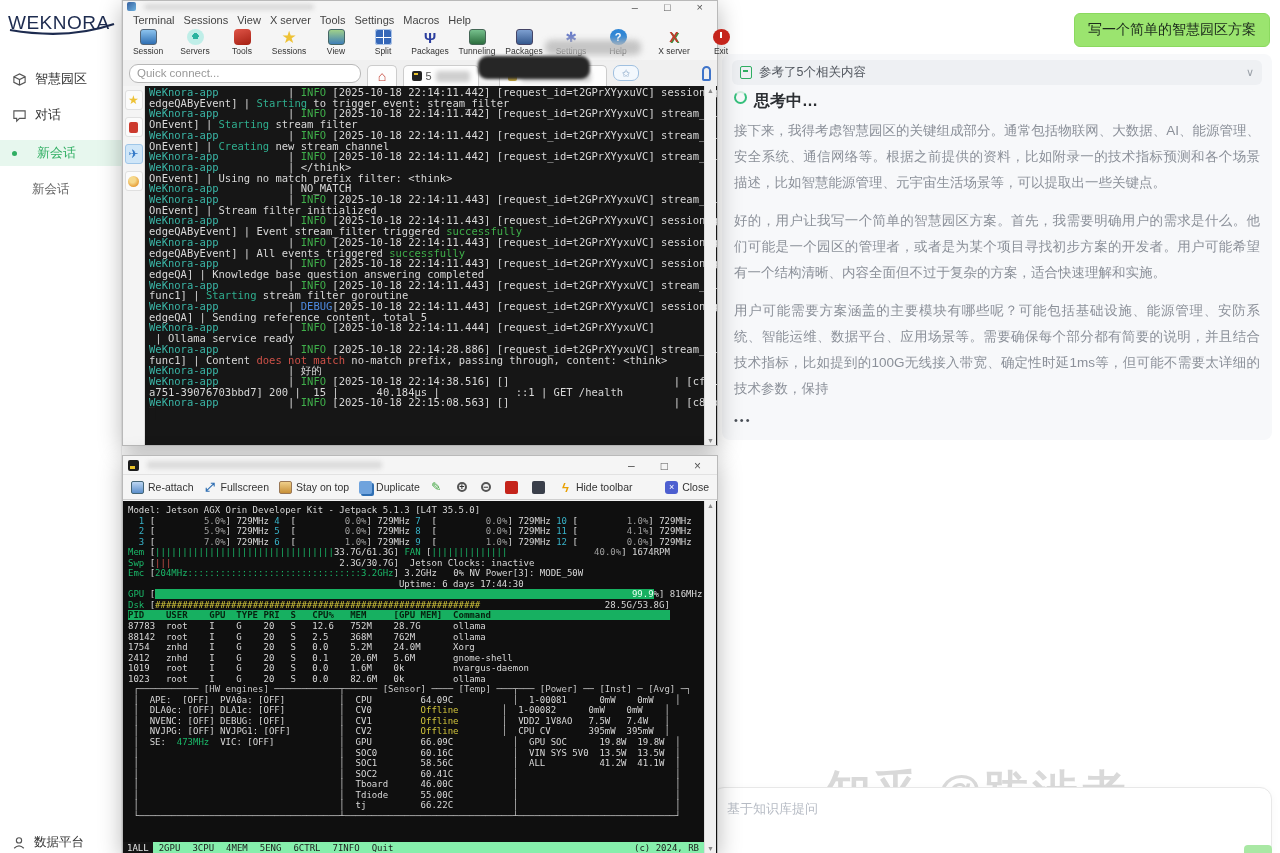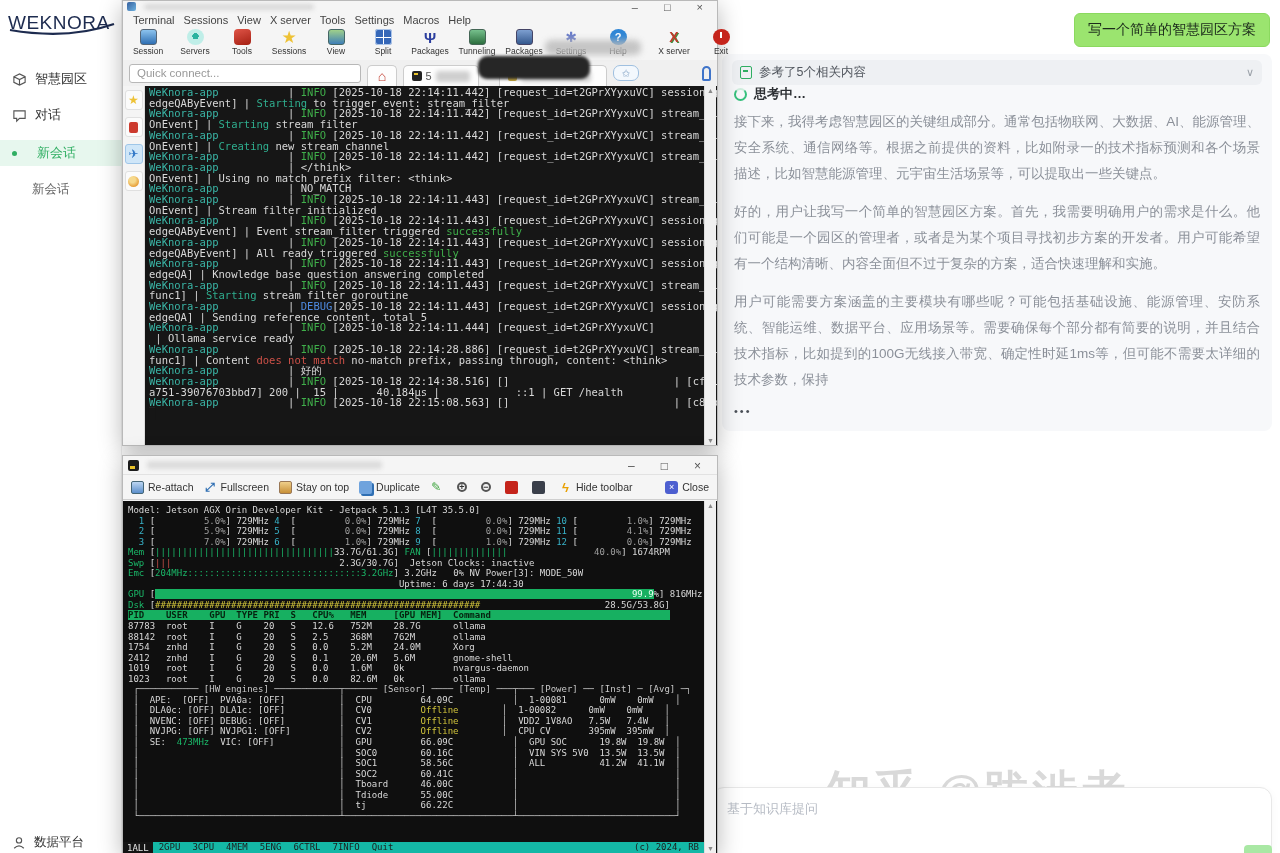--- a/index.html
+++ b/index.html
@@ -23,21 +23,21 @@
 
   
   #bubble{right:10px;top:13px;background:#9be46f;border:1px solid #8bd95f;border-radius:6px;
     padding:7px 13px;font-size:14px;color:#1c2b1c}
   #msgcard{left:722px;top:54px;width:550px;min-height:240px;background:#f7f8fa;border-radius:8px;padding:6px 10px}
   #refrow{display:flex;align-items:center;gap:7px;background:#eef0f3;border-radius:6px;
     padding:4px 8px;font-size:12.5px;color:#51565e}
   #refrow .spring{flex:1}
   .doc-ic{width:12px;height:13px;border:1.5px solid #2fae62;border-radius:2px;position:relative}
   .doc-ic:after{content:"";position:absolute;left:2px;top:3px;width:5px;height:1.5px;background:#2fae62}
-  #thinkrow{display:flex;align-items:center;gap:7px;margin:0 2px 6px;font-size:13px;color:#2c2f33;font-weight:700}
+  #thinkrow{display:flex;align-items:flex-start;gap:7px;margin:6px 2px 6px;font-size:16px;color:#2c2f33;font-weight:700}
   .spin-ic{width:13px;height:13px;border-radius:50%;border:2px solid #35c07c;border-top-color:#cfeede}
   .think-p{font-size:13.5px;line-height:26px;color:#8b9099;margin:0 2px 12px;text-align:justify}
   #dots{font-size:11px;color:#4a4f57;letter-spacing:2px;margin:2px 2px 8px}
   #watermark{left:826px;top:762px;width:450px;font-size:45px;font-weight:600;color:#d9d9d9;letter-spacing:3px}
   #inputcard{left:712px;top:787px;width:560px;height:70px;background:#fff;border:1px solid #e8e8e8;
     border-radius:12px;box-shadow:0 2px 8px rgba(0,0,0,.04);padding:12px 14px;font-size:13px;color:#b6bbc4}
   #sendbtn{right:8px;top:845px;width:28px;height:12px;background:#a9e8a4;border-radius:4px}
 
   
   .win{background:#f2f2f2;border:1px solid #b9b9b9;box-shadow:0 6px 22px rgba(0,0,0,.28)}
@@ -66,21 +66,21 @@
     background-position:center,center;background-repeat:no-repeat}
   .ic-multiexec{color:#2b3e9e;font-size:15px}
   .ic-tunnel{background:linear-gradient(#76c08c,#2c6e3e);border:1px solid #465}
   .ic-pack{background:linear-gradient(#7d9fd0,#35598e);border:1px solid #446}
   .ic-set{color:#6a7dc9;font-size:14px}
   .ic-help{background:#2f86d6;border-radius:50%;font-size:11px}
   .ic-x{color:#c03a2a;font-size:14px;text-shadow:1px 1px 0 #3f8f3f}
   .ic-exit{background:#c5241b;border-radius:50%}
   .ic-exit:after{content:"";position:absolute;left:7px;top:3px;width:2px;height:6px;background:#fff}
   #w1quick{height:26px;background:#f0f0f0;display:flex;align-items:center;padding:0 6px;gap:6px}
-  #quickbox{width:232px;height:19px;background:#fff;border:1px solid #b8b8b8;border-radius:3px;
+  #quickbox{width:232px;height:19px;background:#fff;border:1px solid #b8b8b8;border-radius:9px;
     font-size:11.5px;color:#999;padding:2px 7px}
   .tab{height:21px;background:#fdfdfd;border:1px solid #ccc;border-bottom:none;border-radius:5px 5px 0 0;
     display:flex;align-items:center;gap:4px;padding:0 8px;font-size:11px;color:#555;align-self:flex-end}
   .tab .mini{width:10px;height:10px;background:#222;border-radius:2px;position:relative}
   .tab .mini:after{content:"";position:absolute;left:2px;top:2px;width:4px;height:2px;background:#e8c22a}
   #tabsmudge{left:478px;top:56px;width:112px;height:23px;background:#262626;border-radius:9px;filter:blur(1.5px)}
   #toolsmudge{left:545px;top:40px;width:96px;height:15px;background:#b9b9b9;border-radius:6px;filter:blur(3px);opacity:.8}
   .tabblur{height:11px;background:#cfcfcf}
   #newtabbtn{width:26px;height:16px;border:1px solid #9fc0e0;border-radius:7px;background:#f3f8fd;
     color:#7a9cc0;font-size:10px;display:flex;align-items:center;justify-content:center;align-self:center}
@@ -128,22 +128,22 @@
   .i-bolt{color:#e8a000;font-size:13px;font-weight:700}
   #w2close{margin-left:auto;display:flex;align-items:center;gap:4px}
   #w2close .xbox{width:13px;height:13px;background:#4d5fd0;border-radius:3px;color:#fff;font-size:9px;
     display:flex;align-items:center;justify-content:center}
   #term2{position:absolute;left:0;top:45px;width:594px;height:352px;background:#0f0f0f;overflow:hidden}
   #t2pre{padding:4px 0 0 5px;font-family:"DejaVu Sans Mono",monospace;font-size:9px;line-height:10.55px;color:#d8d8d8}
   .sg-W{color:#d8d8d8}.sg-G{color:#1ab768}.sg-C{color:#38b2c8}.sg-Y{color:#cfc23a}
   .sg-R{color:#c85048}.sg-DIM{color:#9f9f9f}.sg-BR{color:#c8c8c8}
   .sg-HDR{background:#17b061;color:#06230f;font-weight:700}
   .sg-GB{background:#17b061;color:#eafff2}
-  #t2bar{position:absolute;left:0;bottom:0;width:582px;height:11px;background:#14b8a6;display:flex;
-    align-items:flex-start;font-family:"DejaVu Sans Mono",monospace;font-size:9px;color:#1c1c1c;gap:0}
+  #t2bar{position:absolute;left:0;bottom:0;width:582px;height:11px;background:#86efac;display:flex;
+    align-items:flex-end;font-family:"DejaVu Sans Mono",monospace;font-size:9px;color:#1c1c1c;gap:0}
   #t2bar .sel{background:#141414;color:#e6e6e6;padding:0 4px;height:11px;display:flex;align-items:center}
   #t2bar .mi{padding:0 6px}
   #t2bar .cr{margin-left:auto;padding-right:6px}
 </style>
 </head>
 <body>
 
 <div id="stage">
 
   <div id="sidebar" class="abs">
@@ -370,21 +370,21 @@
           <div class="tl"><span class="sg-w">OnEvent] | </span><span class="sg-a">Creating</span><span class="sg-w"> new stream channel</span></div>
           <div class="tl"><span class="sg-c">WeKnora-app</span><span class="sg-w">           | </span><span class="sg-i">INFO</span><span class="sg-w"> [2025-10-18 22:14:11.442] [request_id=t2GPrXYyxuVC] stream_filter.go:43[</span></div>
           <div class="tl"><span class="sg-c">WeKnora-app</span><span class="sg-w">           | &lt;/think&gt;</span></div>
           <div class="tl"><span class="sg-w">OnEvent] | Using no match prefix filter: &lt;think&gt;</span></div>
           <div class="tl"><span class="sg-c">WeKnora-app</span><span class="sg-w">           | NO_MATCH</span></div>
           <div class="tl"><span class="sg-c">WeKnora-app</span><span class="sg-w">           | </span><span class="sg-i">INFO</span><span class="sg-w"> [2025-10-18 22:14:11.443] [request_id=t2GPrXYyxuVC] stream_filter.go:82[</span></div>
           <div class="tl"><span class="sg-w">OnEvent] | Stream filter initialized</span></div>
           <div class="tl"><span class="sg-c">WeKnora-app</span><span class="sg-w">           | </span><span class="sg-i">INFO</span><span class="sg-w"> [2025-10-18 22:14:11.443] [request_id=t2GPrXYyxuVC] session.go:425[Knowl</span></div>
           <div class="tl"><span class="sg-w">edgeQAByEvent] | Event stream_filter triggered </span><span class="sg-g">successfully</span></div>
           <div class="tl"><span class="sg-c">WeKnora-app</span><span class="sg-w">           | </span><span class="sg-i">INFO</span><span class="sg-w"> [2025-10-18 22:14:11.443] [request_id=t2GPrXYyxuVC] session.go:428[Knowl</span></div>
-          <div class="tl"><span class="sg-w">edgeQAByEvent] | All ready triggered </span><span class="sg-g">successfully</span></div>
+          <div class="tl"><span class="sg-w">edgeQAByEvent] | All events triggered </span><span class="sg-g">successfully</span></div>
           <div class="tl"><span class="sg-c">WeKnora-app</span><span class="sg-w">           | </span><span class="sg-i">INFO</span><span class="sg-w"> [2025-10-18 22:14:11.443] [request_id=t2GPrXYyxuVC] session.go:374[Knowl</span></div>
           <div class="tl"><span class="sg-w">edgeQA] | Knowledge base question answering completed</span></div>
           <div class="tl"><span class="sg-c">WeKnora-app</span><span class="sg-w">           | </span><span class="sg-i">INFO</span><span class="sg-w"> [2025-10-18 22:14:11.443] [request_id=t2GPrXYyxuVC] stream_filter.go:48[</span></div>
           <div class="tl"><span class="sg-w">func1] | </span><span class="sg-a">Starting</span><span class="sg-w"> stream filter goroutine</span></div>
           <div class="tl"><span class="sg-c">WeKnora-app</span><span class="sg-w">           | </span><span class="sg-b">DEBUG</span><span class="sg-w">[2025-10-18 22:14:11.443] [request_id=t2GPrXYyxuVC] session.go:764[Knowl</span></div>
           <div class="tl"><span class="sg-w">edgeQA] | Sending reference content, total 5</span></div>
           <div class="tl"><span class="sg-c">WeKnora-app</span><span class="sg-w">           | </span><span class="sg-i">INFO</span><span class="sg-w"> [2025-10-18 22:14:11.444] [request_id=t2GPrXYyxuVC]</span></div>
           <div class="tl"><span class="sg-w"> | Ollama service ready</span></div>
           <div class="tl"><span class="sg-c">WeKnora-app</span><span class="sg-w">           | </span><span class="sg-i">INFO</span><span class="sg-w"> [2025-10-18 22:14:28.886] [request_id=t2GPrXYyxuVC] stream_filter.go:65[</span></div>
           <div class="tl"><span class="sg-w">func1] | Content </span><span class="sg-r">does not match</span><span class="sg-w"> no-match prefix, passing through, content: &lt;think&gt;</span></div>

